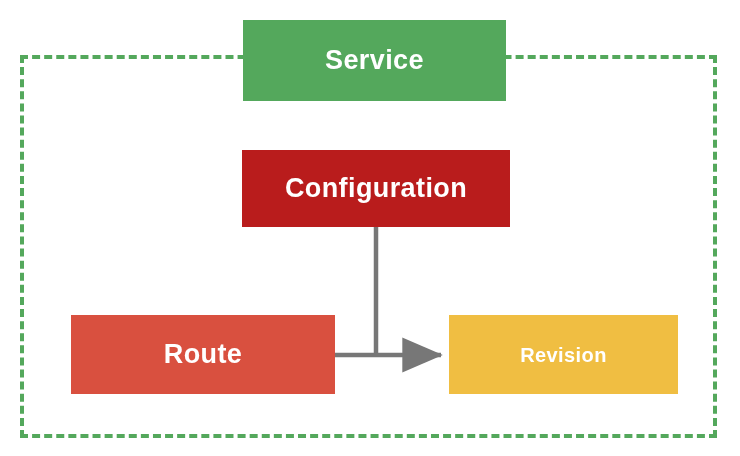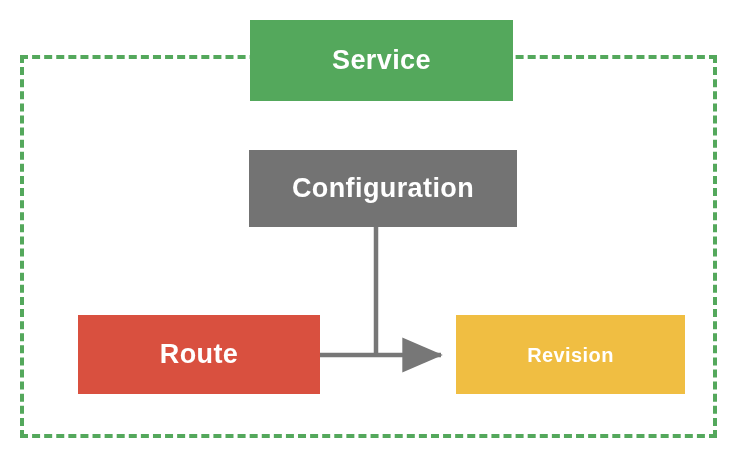--- a/index.html
+++ b/index.html
@@ -44,43 +44,42 @@
     display: flex;
     align-items: center;
     justify-content: center;
     box-sizing: border-box;
     color: #ffffff;
     font-weight: bold;
     letter-spacing: 0.4px;
     text-align: center;
     line-height: 1;
     white-space: nowrap;
-    margin-left: 7px;
     -webkit-font-smoothing: antialiased;
   }
   .node-service {
     left: 243px;
     top: 20px;
     width: 263px;
     height: 81px;
     background: #54a85c;
     font-size: 27px;
   }
   .node-configuration {
     left: 242px;
     top: 150px;
     width: 268px;
     height: 77px;
-    background: #737373;
+    background: #b91c1c;
     font-size: 27px;
   }
   .node-route {
     left: 71px;
     top: 315px;
-    width: 242px;
+    width: 264px;
     height: 79px;
     background: #d9503f;
     font-size: 27px;
   }
   .node-revision {
     left: 449px;
     top: 315px;
     width: 229px;
     height: 79px;
     background: #f0be42;

